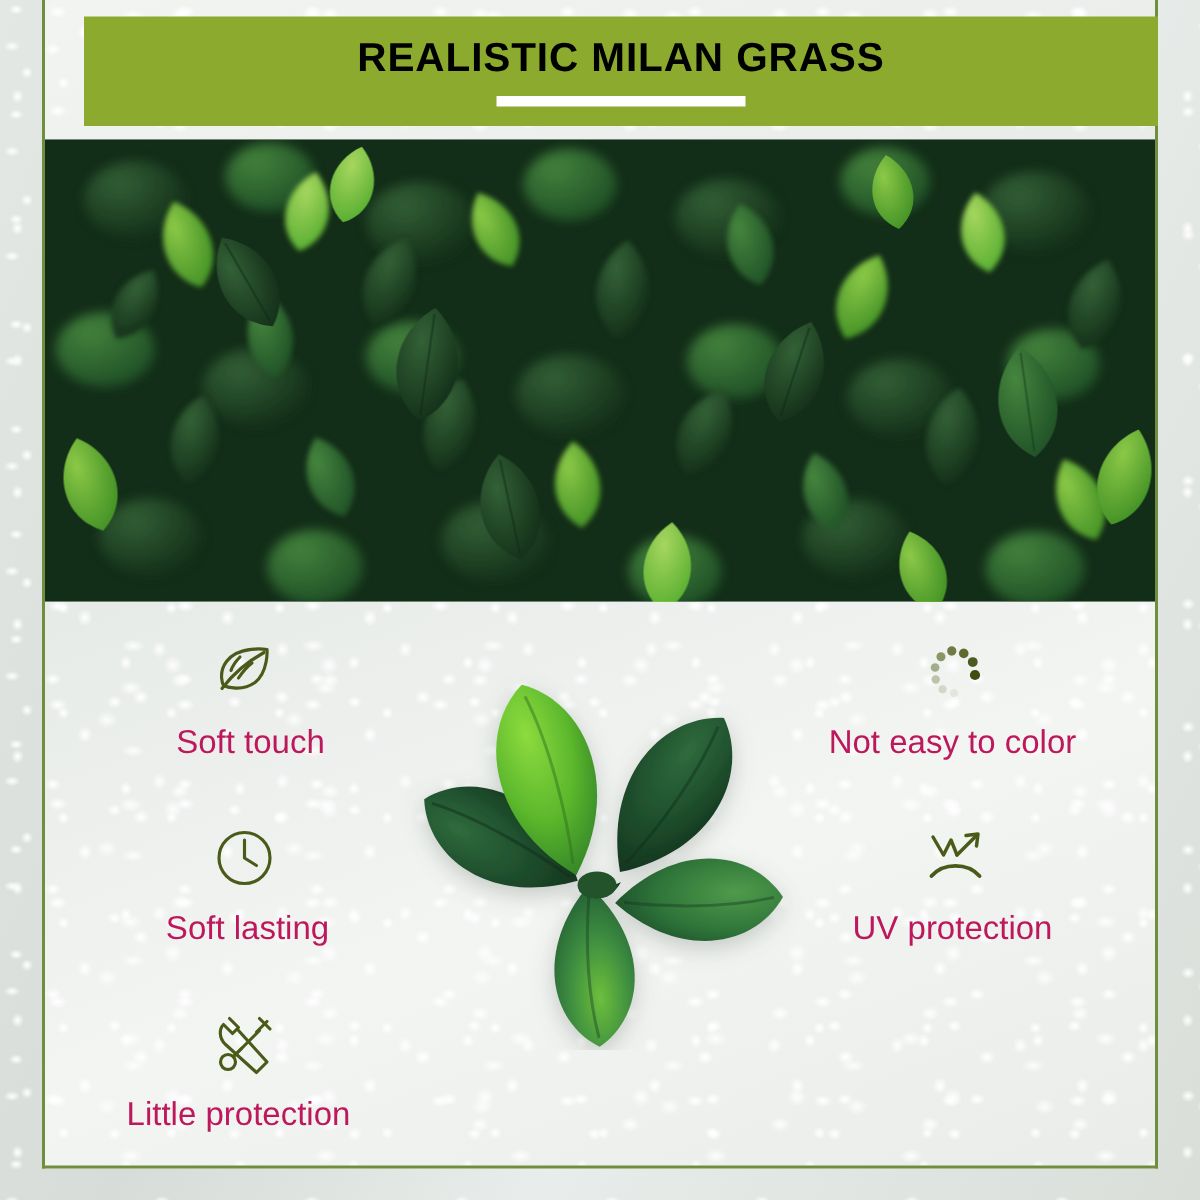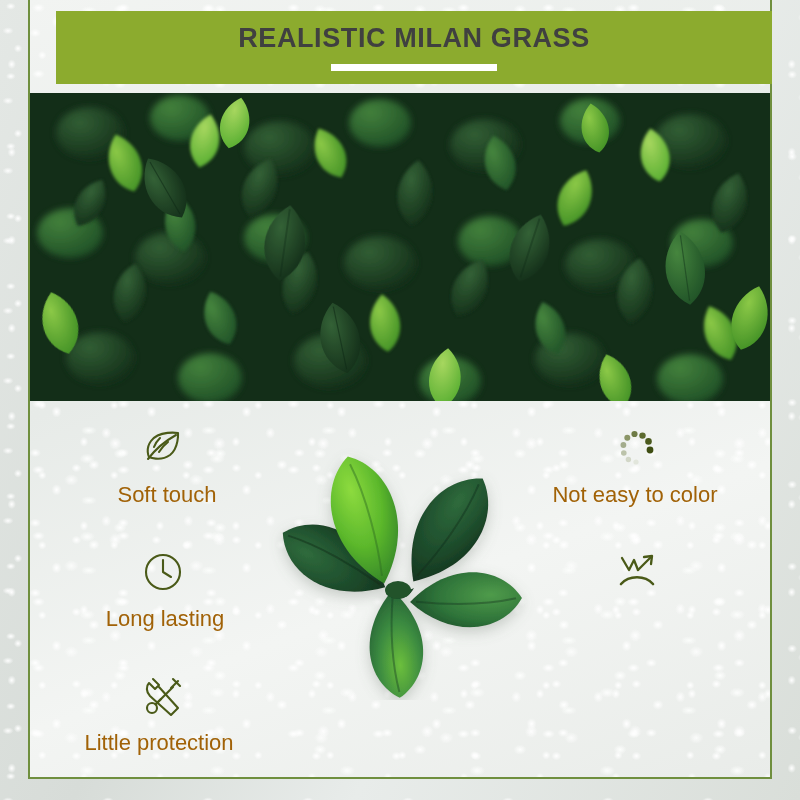--- a/index.html
+++ b/index.html
@@ -66,21 +66,21 @@
       130px 78px,94px 80px,82px 88px,100% 100%;
   }
 
   
   .titlebar{
     position:absolute;left:56px;top:11px;width:716px;height:73px;
     background:#8cab2e;
     display:flex;flex-direction:column;align-items:center;justify-content:center;
   }
   .title{
-    color:#404040;font-size:27px;font-weight:bold;letter-spacing:.6px;
+    color:#000000;font-size:27px;font-weight:bold;letter-spacing:.6px;
     line-height:1;margin:0;padding:0 10px;text-align:left;
     white-space:nowrap;
   }
   .title-rule{
     width:166px;height:7px;background:#ffffff;margin-top:12px;
   }
 
   
   .hero{
     position:absolute;left:30px;top:93px;width:740px;height:308px;
@@ -94,21 +94,21 @@
   .col-left{left:8px;}
   .col-right{left:482px;}
   .feature{height:124px;position:relative;}
   .feature .ico{
     position:absolute;left:50%;top:6px;transform:translateX(-50%);
     width:52px;height:52px;
   }
   .feature .ico svg{display:block;width:52px;height:52px;}
   .feature .lbl{
     position:absolute;left:0;right:0;top:66px;text-align:center;
-    color:#a16207;font-size:22px;line-height:1.15;white-space:nowrap;
+    color:#be185d;font-size:22px;line-height:1.15;white-space:nowrap;
   }
   
   .col-left .feature:nth-child(1) .lbl{transform:translateX(4px);}
   .col-left .feature:nth-child(2) .lbl{transform:translateX(2px);}
   .col-left .feature:nth-child(3) .lbl{transform:translateX(-4px);}
   .col-right .feature:nth-child(1) .lbl{transform:translateX(-2px);}
   .col-right .feature:nth-child(2) .lbl{transform:translateX(-2px);}
   .col-right .feature:nth-child(3) .lbl{transform:translateX(0);}
 
   
@@ -306,21 +306,21 @@
         <span class="lbl">Soft touch</span>
       </div>
 
       <div class="feature">
         <span class="ico">
           <svg viewBox="0 0 52 52" fill="none" stroke="#4a5a18" stroke-width="2.1" stroke-linecap="round" stroke-linejoin="round" aria-hidden="true">
             <circle cx="26" cy="26" r="17"></circle>
             <path d="M26 14 L26 26 L34 31"></path>
           </svg>
         </span>
-        <span class="lbl">Long lasting</span>
+        <span class="lbl">Soft lasting</span>
       </div>
 
       <div class="feature">
         <span class="ico">
           <svg viewBox="0 0 52 52" fill="none" stroke="#4a5a18" stroke-width="2.1" stroke-linecap="round" stroke-linejoin="round" aria-hidden="true">
 
             <path d="M16 9 L22 15 L18 19 L12 13 C9 16 9 22 13 26 L34 45 L41 38 L22 17"></path>
 
             <path d="M41 11 L34 18"></path>
             <path d="M36 9 L43 16"></path>
@@ -358,20 +358,21 @@
           <svg viewBox="0 0 52 52" fill="none" stroke="#4a5a18" stroke-width="2.3" stroke-linecap="round" stroke-linejoin="round" aria-hidden="true">
 
             <path d="M11 12 L18 24 L23 14 L27 24"></path>
 
             <path d="M27 24 L40 11"></path>
             <path d="M33 11 L41 10 L40 18"></path>
 
             <path d="M10 38 C18 29 34 29 42 38" stroke-width="2.6"></path>
           </svg>
         </span>
+        <span class="lbl">UV protection</span>
       </div>
     </div>
   </div>
 
   <div class="product">
     <svg viewBox="0 0 324 288" aria-hidden="true">
       <defs>
         <radialGradient id="pBright" cx="40%" cy="25%" r="80%">
           <stop offset="0%" stop-color="#8ddb3e"></stop>
             <stop offset="55%" stop-color="#5cb82c"></stop>

